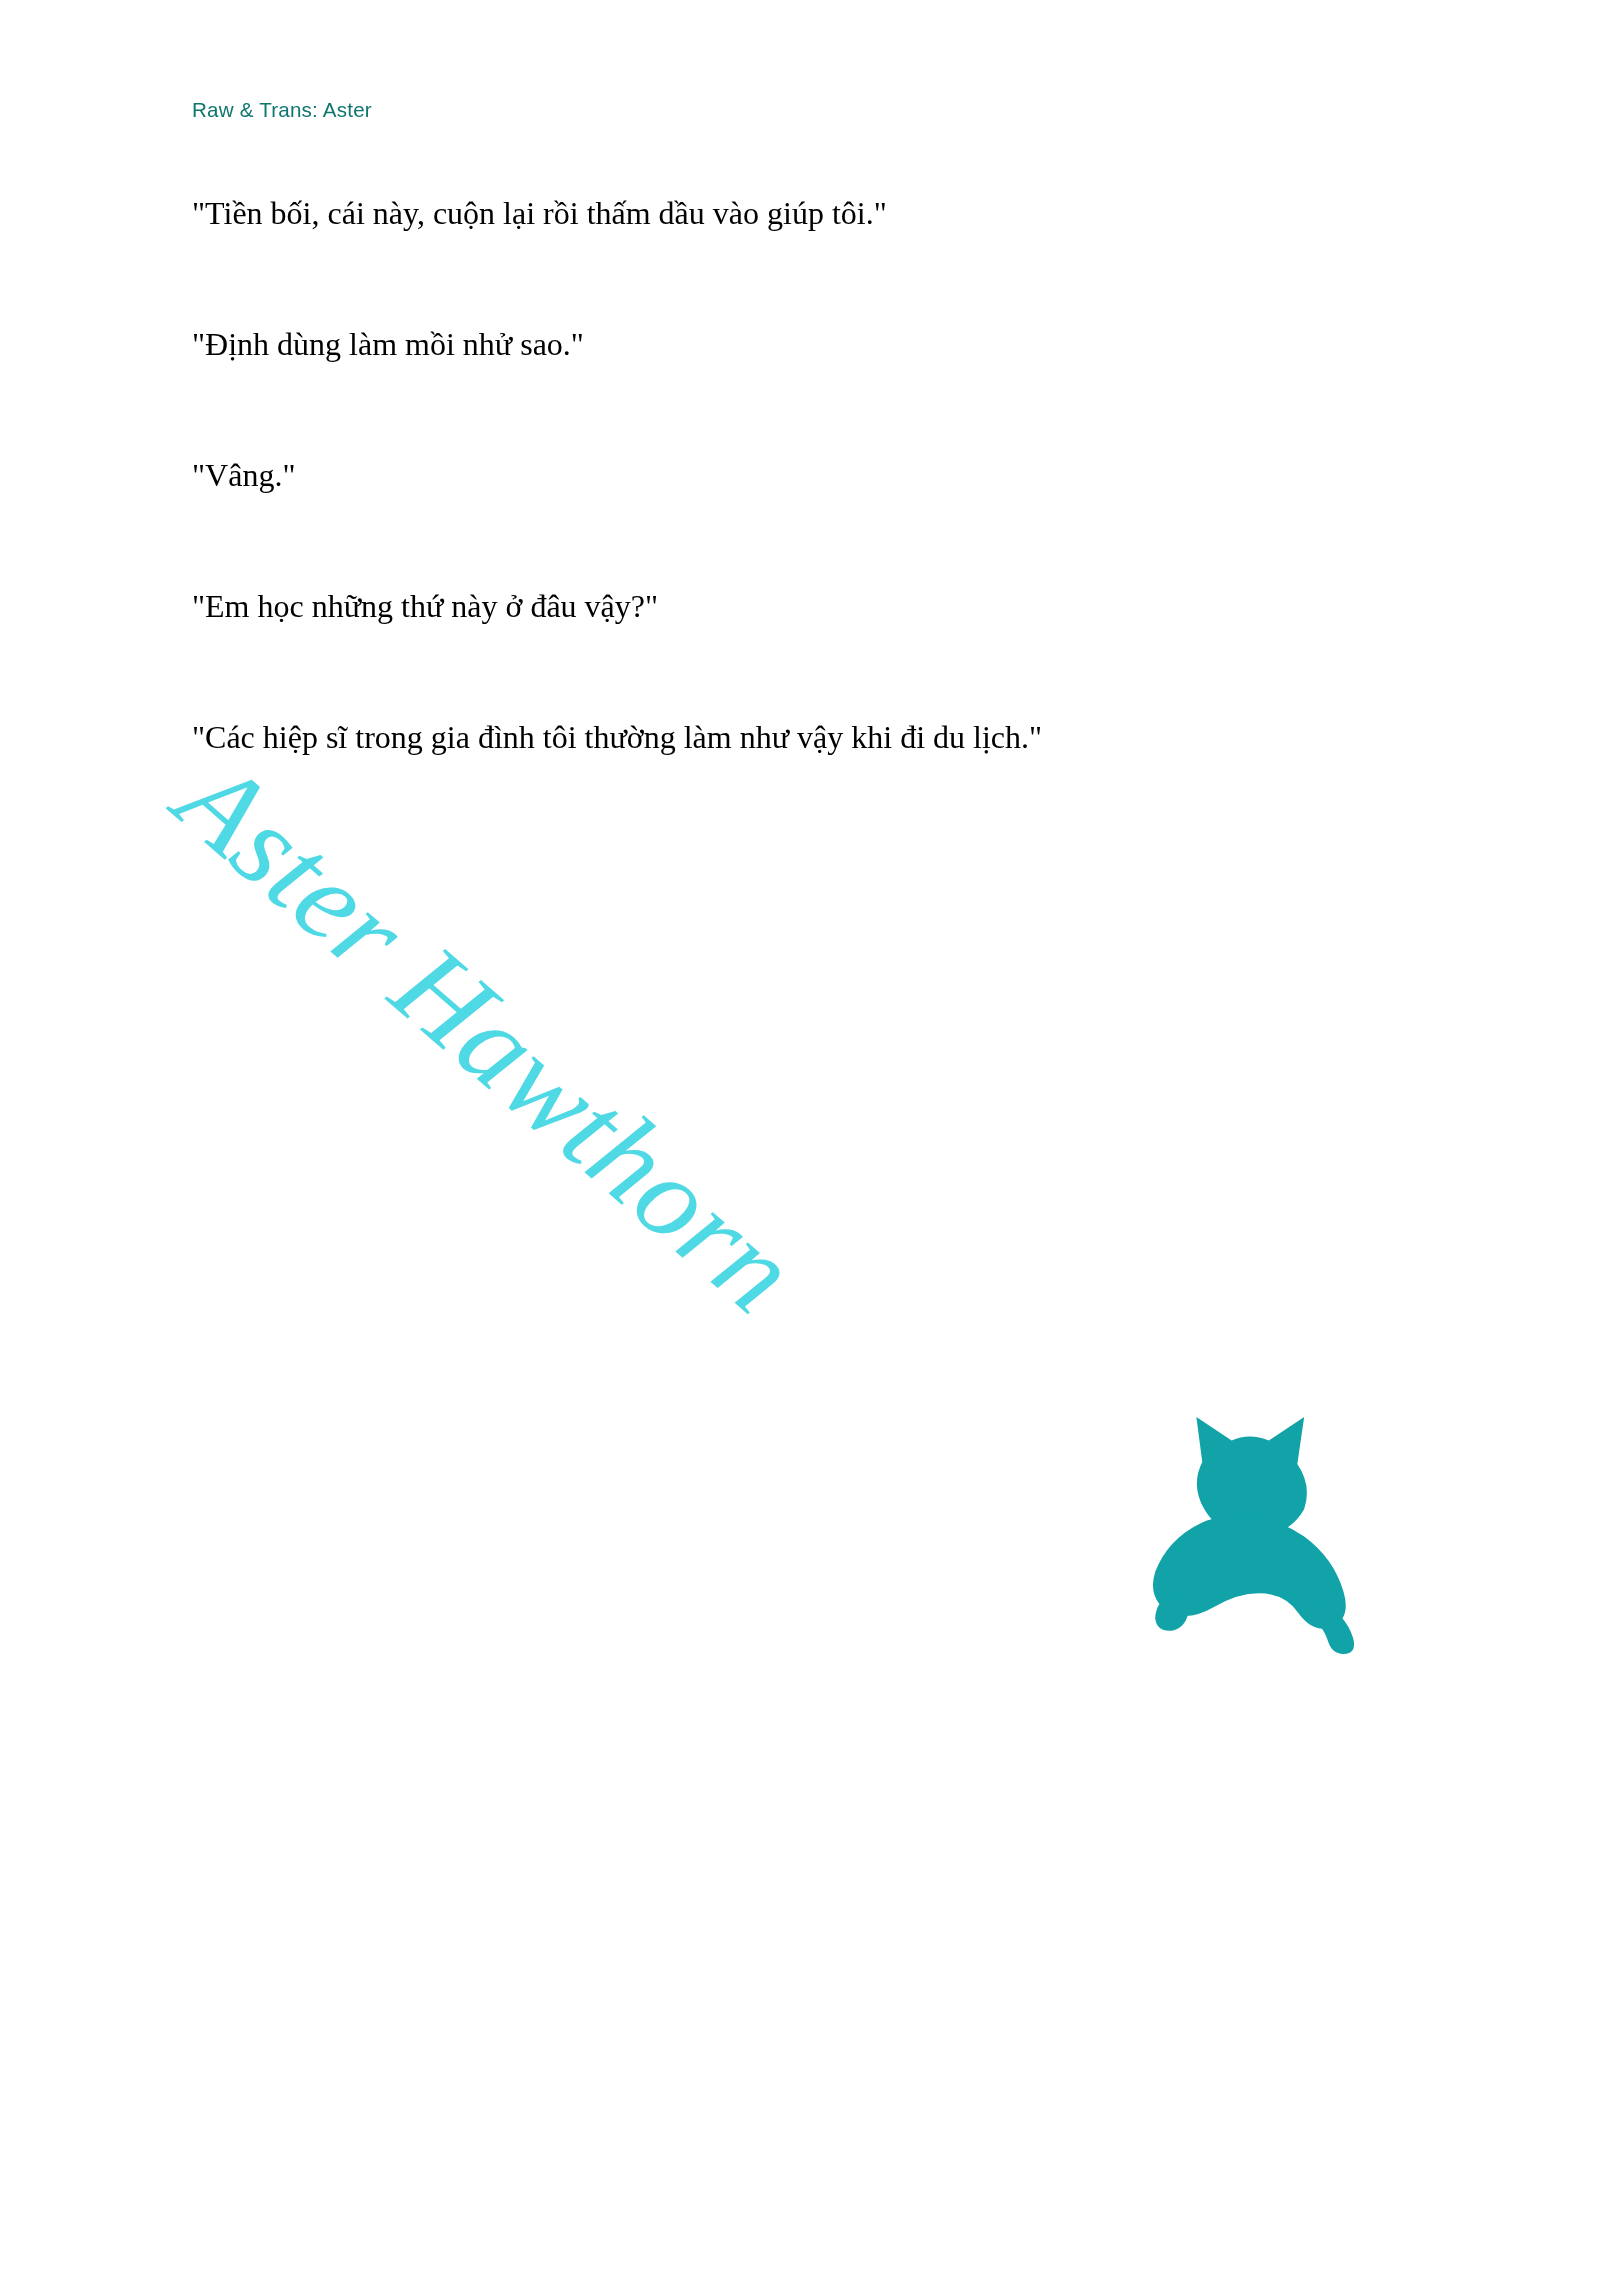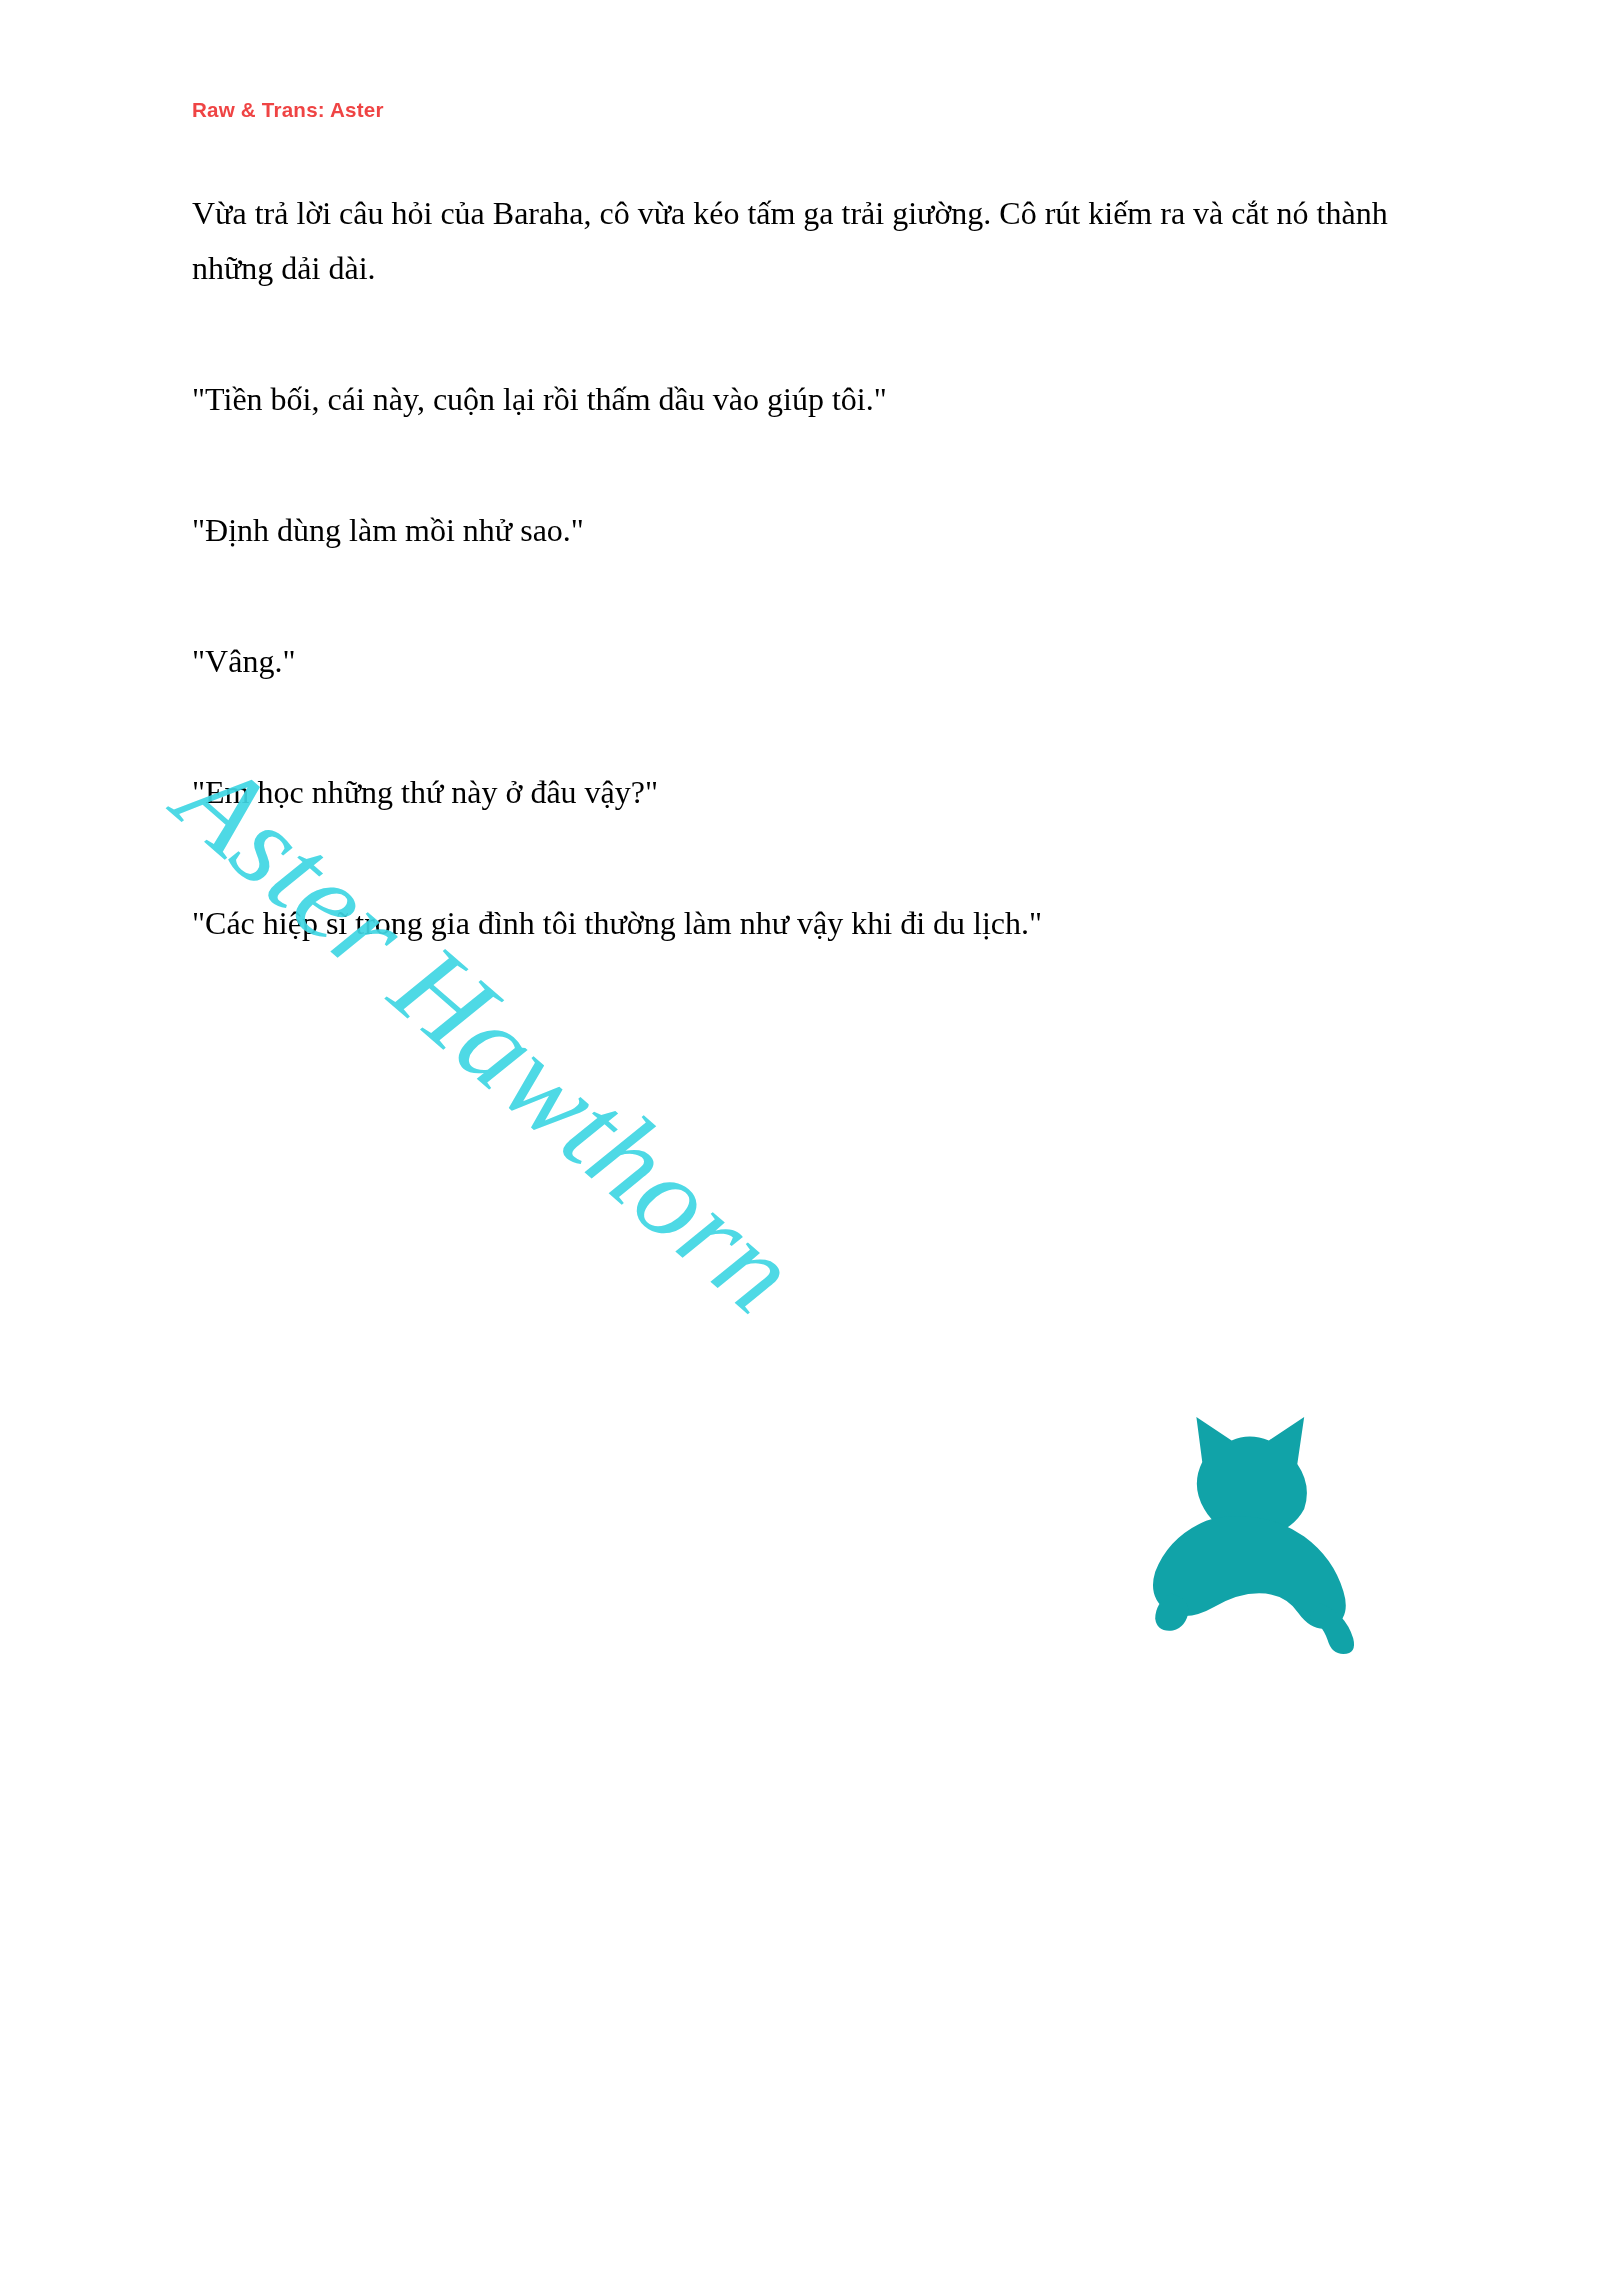--- a/index.html
+++ b/index.html
@@ -20,23 +20,22 @@
     inset: 0;
     background: #ffffff;
   }
 
   .header {
     position: absolute;
     left: 192px;
     top: 98px;
     font-family: "Liberation Sans", sans-serif;
     font-size: 20.6px;
-    color: #ef4444;
+    color: #0f766e;
     letter-spacing: 0.2px;
-    font-weight: bold;
   }
 
   .content {
     position: absolute;
     left: 192px;
     top: 186px;
     width: 1245px;
   }
 
   .para {
@@ -83,21 +82,20 @@
   }
 </style>
 </head>
 <body>
 
 <div class="page">
 
   <div class="header">Raw &amp; Trans: Aster</div>
 
   <div class="content">
-    <p class="para">Vừa trả lời câu hỏi của Baraha, cô vừa kéo tấm ga trải giường. Cô rút kiếm ra và cắt nó thành những dải dài.</p>
     <p class="para">"Tiền bối, cái này, cuộn lại rồi thấm dầu vào giúp tôi."</p>
     <p class="para">"Định dùng làm mồi nhử sao."</p>
     <p class="para">"Vâng."</p>
     <p class="para">"Em học những thứ này ở đâu vậy?"</p>
     <p class="para">"Các hiệp sĩ trong gia đình tôi thường làm như vậy khi đi du lịch."</p>
   </div>
 
   <div class="watermark">
     <div class="watermark-text">Aster Hawthorn</div>
   </div>

